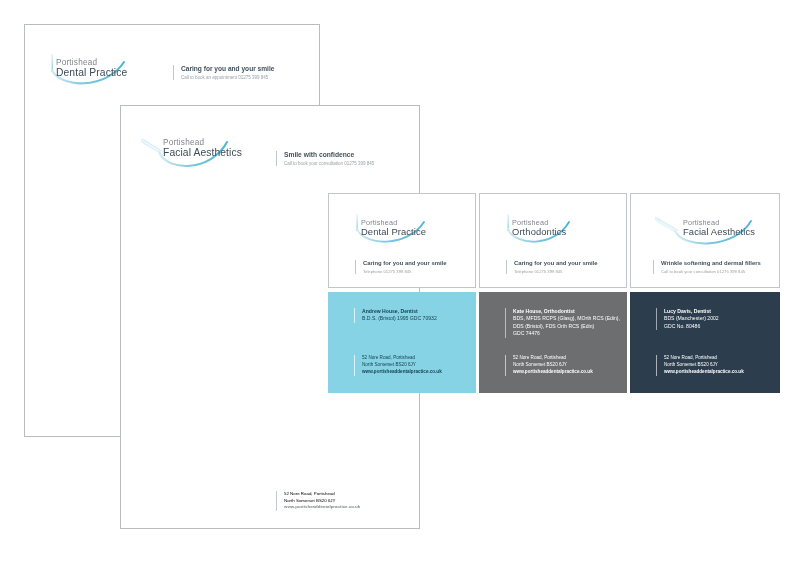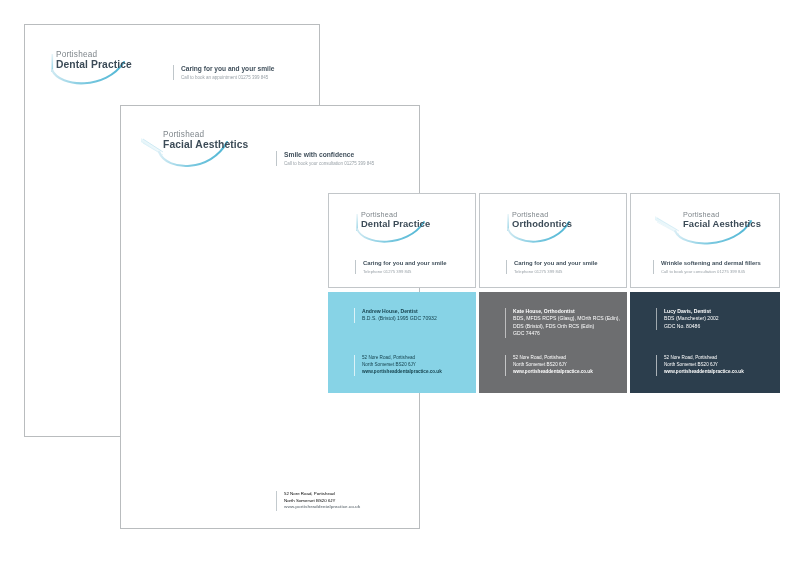--- a/index.html
+++ b/index.html
@@ -35,35 +35,35 @@
     box-sizing: border-box;
   }
   .logo-inner {
     position: relative;
     width: 100%;
     height: 100%;
   }
   .logo-text {
     position: absolute;
     left: 0;
-    top: 0;
+    top: 8px;
     padding-left: 6px;
     line-height: 1.12;
     white-space: nowrap;
   }
   .logo-line1 {
     display: block;
     color: #7f868b;
     font-weight: 400;
     letter-spacing: .2px;
   }
   .logo-line2 {
     display: block;
     color: #3c4b57;
-    font-weight: 700;
+    font-weight: 400;
     letter-spacing: .1px;
     text-align: right;
   }
   .logo svg {
     position: absolute;
     left: 0;
     top: 0;
     width: 100%;
     height: 100%;
     overflow: visible;

